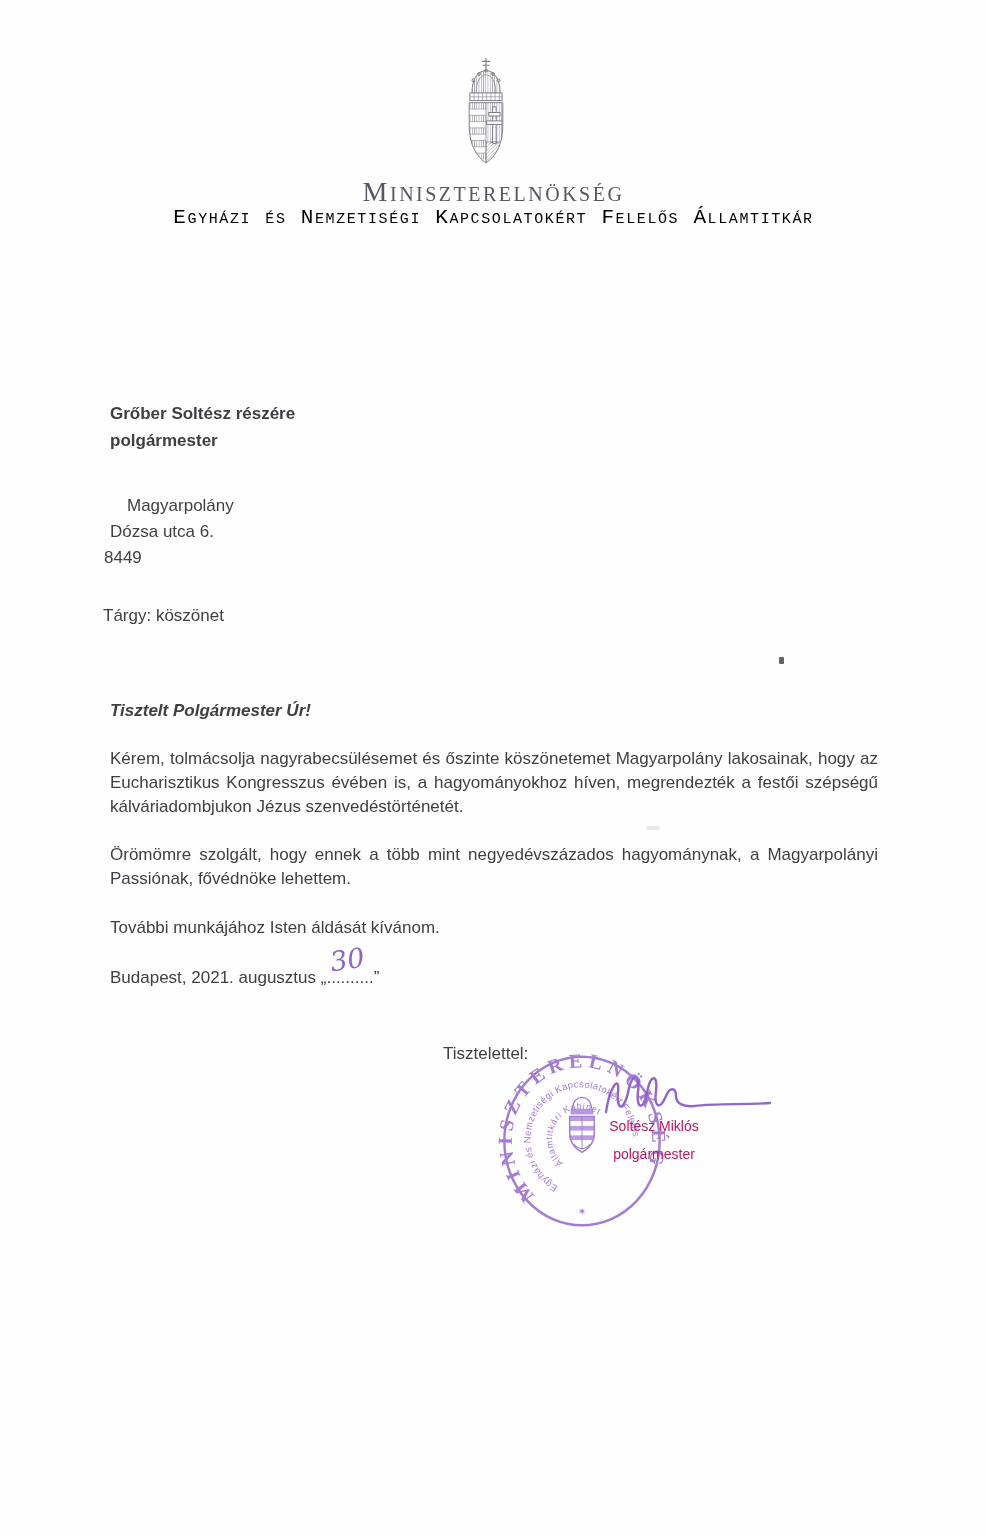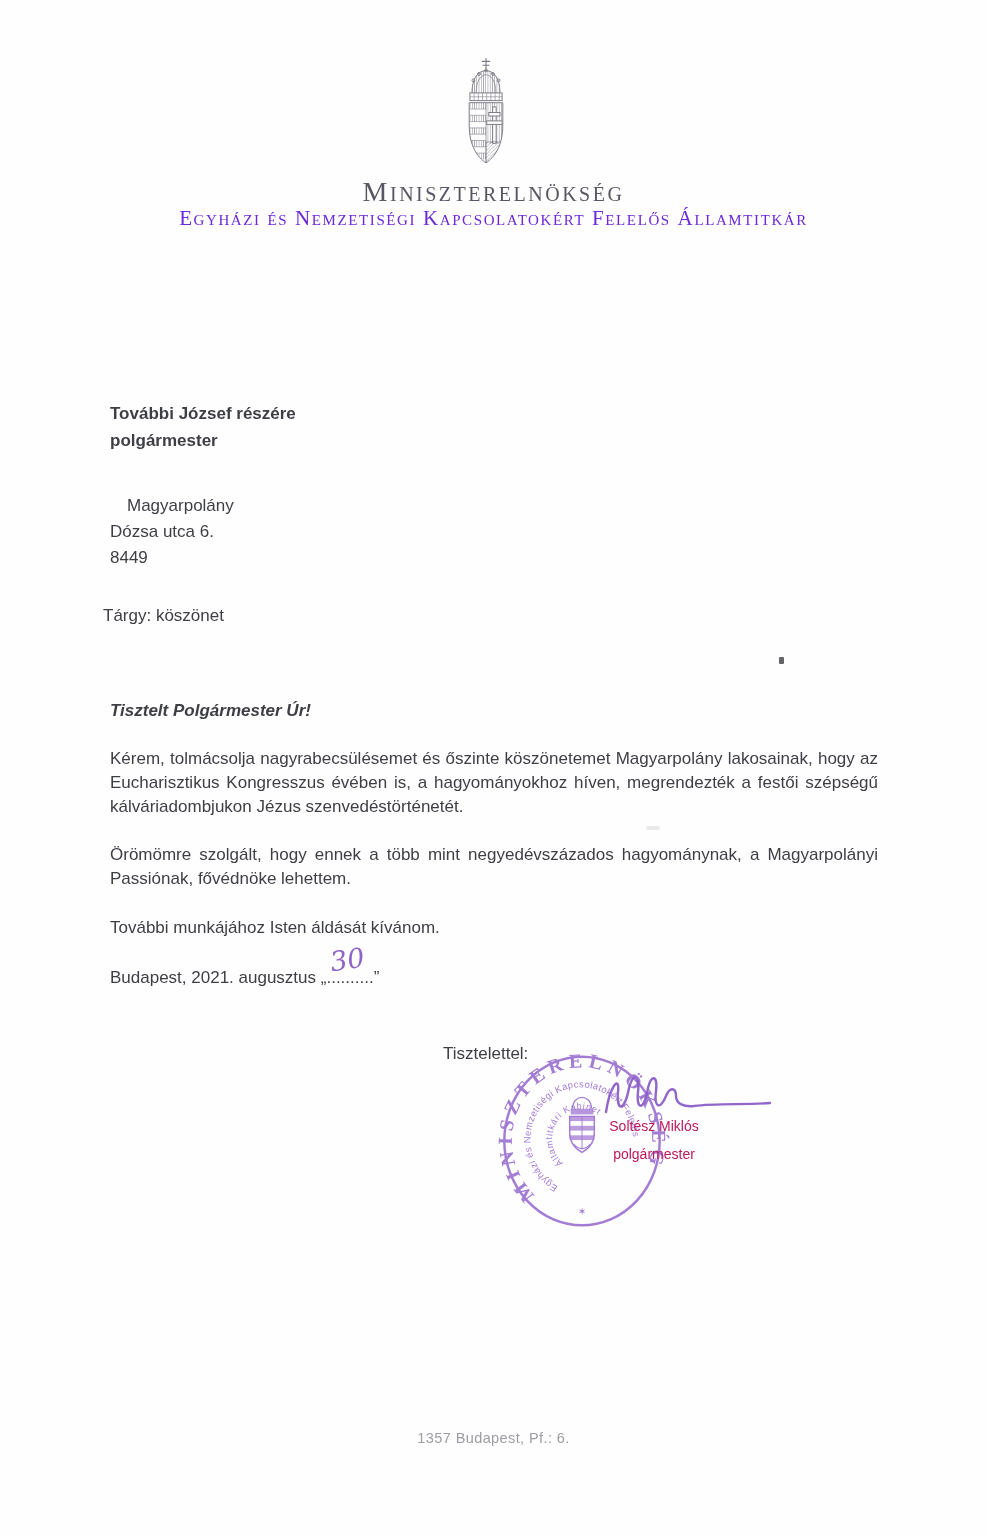--- a/index.html
+++ b/index.html
@@ -20,26 +20,26 @@
     font-family:"Liberation Serif", serif;
     font-variant:small-caps;
     font-weight:400;
     font-size:28px;
     letter-spacing:2.5px;
     color:#565762;
   }
   .org-title{
     left:0;top:206px;width:987px;
     text-align:center;
-    font-family:Liberation Serif, serif;
+    font-family:Liberation Mono, monospace;
     font-variant:small-caps;
     font-weight:400;
     font-size:21px;
     letter-spacing:1.6px;
-    color:#6d28d9;
+    color:#000000;
   }
   
   .line{font-size:17px;line-height:24px;}
   .bold{font-weight:bold;}
   
   .para{
     left:110px;width:768px;
     font-size:17px;line-height:24px;
     text-align:justify;
     color:#3e3f45;
@@ -128,25 +128,25 @@
 
           <path d="M50,66 V154" stroke-width="1"></path>
         </g>
       </g>
     </svg>
   </div>
 
   <div class="abs org-name">Miniszterelnökség</div>
   <div class="abs org-title">Egyházi és Nemzetiségi Kapcsolatokért Felelős Államtitkár</div>
 
-  <div class="abs line bold" style="left:110px;top:402px;">További József részére</div>
+  <div class="abs line bold" style="left:110px;top:402px;">Grőber Soltész részére</div>
   <div class="abs line bold" style="left:110px;top:429px;">polgármester</div>
   <div class="abs line" style="left:127px;top:494px;">Magyarpolány</div>
   <div class="abs line" style="left:110px;top:520px;">Dózsa utca 6.</div>
-  <div class="abs line" style="left:110px;top:546px;text-align:center;">8449</div>
+  <div class="abs line" style="left:104px;top:546px;text-align:center;">8449</div>
 
   <div class="abs line" style="left:103px;top:604px;">Tárgy: köszönet</div>
 
   <div class="abs artifact-dot"></div>
   <div class="abs artifact-smudge"></div>
 
   <div class="abs line bold" style="left:110px;top:699px;font-style:italic;">Tisztelt Polgármester Úr!</div>
 
   <div class="abs para" style="top:843px;">Örömömre szolgált, hogy ennek a több mint negyedévszázados hagyománynak, a Magyarpolányi Passiónak, fővédnöke lehettem.</div>
   <div class="abs para" style="top:747px;">Kérem, tolmácsolja nagyrabecsülésemet és őszinte köszönetemet Magyarpolány lakosainak, hogy az Eucharisztikus Kongresszus évében is, a hagyományokhoz híven, megrendezték a festői szépségű kálváriadombjukon Jézus szenvedéstörténetét.</div>
@@ -197,15 +197,14 @@
     <svg width="180" height="62" viewBox="0 0 180 62">
       <path d="M 10,46 C 14,20 24,8 22,26 C 20,44 28,48 33,22 C 37,6 44,8 42,26 C 40,44 48,46 52,22 C 55,8 62,9 60,25 C 58,41 64,45 70,30 C 74,20 80,22 80,30 C 80,38 88,41 98,40 C 120,37 150,39 174,37" fill="none" stroke="#8b5fc6" stroke-width="2.4" stroke-linecap="round" opacity="0.95"></path>
     </svg>
   </div>
 
   <div class="abs sig-name">
     <div>Soltész Miklós</div>
     <div>polgármester</div>
   </div>
 
-  <div class="abs footer">1357 Budapest, Pf.: 6.</div>
 
 </div>
 
 </body></html>

